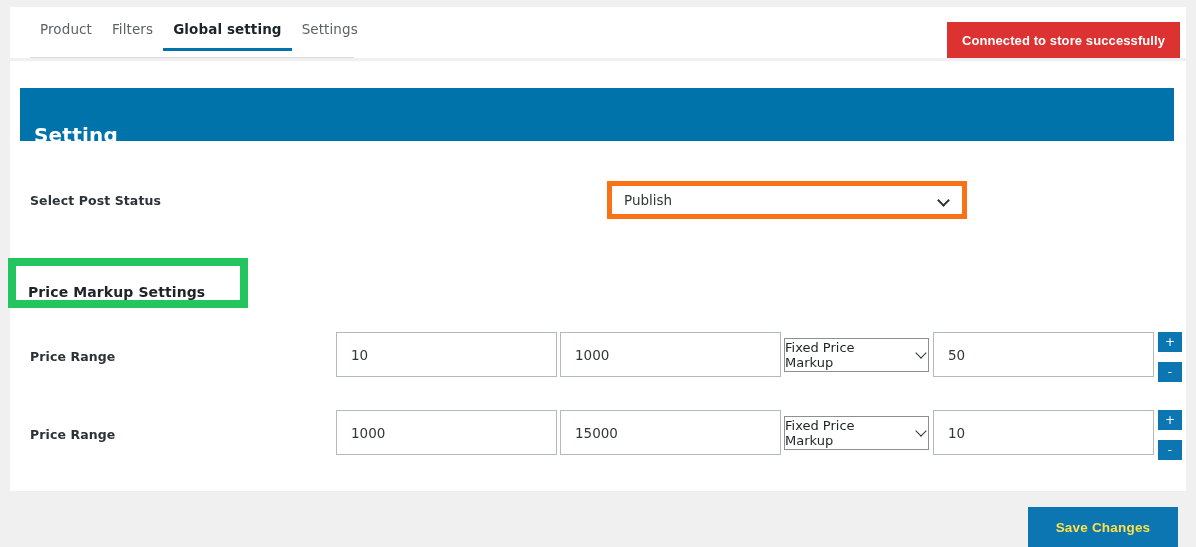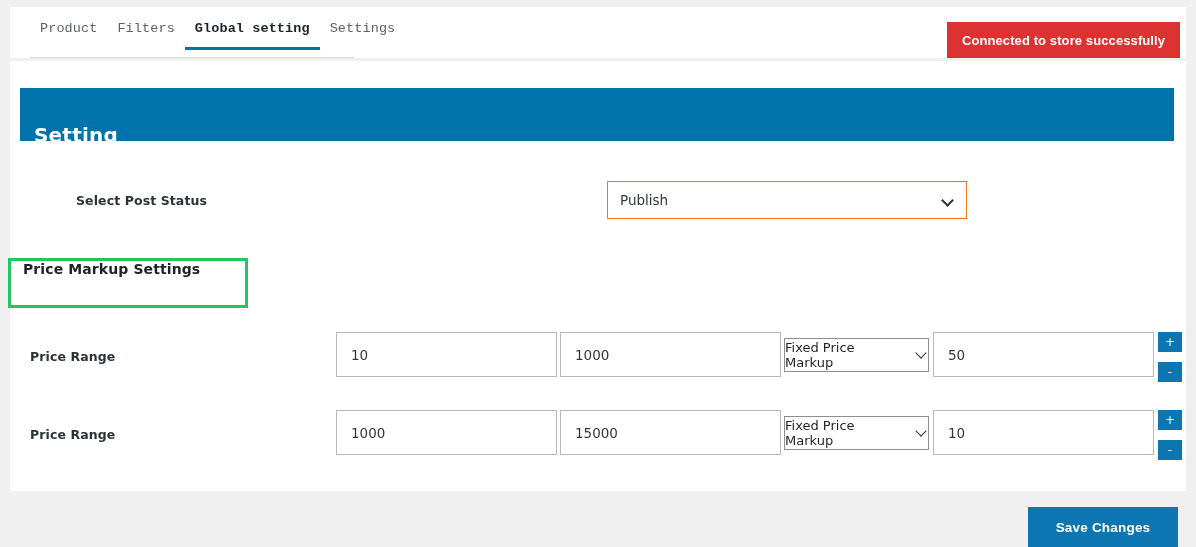--- a/index.html
+++ b/index.html
@@ -30,21 +30,20 @@
   }
   .tab {
     font-size: 13.5px;
     color: #5b6268;
     padding: 0 10px 11px 10px;
     letter-spacing: .1px;
     white-space: nowrap;
     cursor: pointer;
     border-bottom: 3px solid transparent;
     margin-bottom: -1px;
-    font-family: Liberation Mono, monospace;
   }
   .tab.active {
     color: #1c242b;
     font-weight: bold;
     border-bottom-color: #0073aa;
   }
 
   .notice-btn {
     position: absolute;
     left: 937px; top: 15px;
@@ -94,26 +93,26 @@
     position: absolute;
     left: 10px;
     font-size: 12.5px;
     font-weight: bold;
     color: #2c3338;
     letter-spacing: .1px;
   }
 
   
   .status-row { top: 120px; height: 40px; }
-  .status-label { top: 12px; margin-left: 46px; }
+  .status-label { top: 12px; }
   .status-select {
     position: absolute;
     left: 587px; top: 0px;
     width: 360px; height: 38px;
-    border: 1px solid #f97316;
+    border: 5px solid #f97316;
     background: #ffffff;
     display: flex;
     align-items: center;
     padding: 0 12px;
     font-size: 13.5px;
     color: #32373c;
     cursor: pointer;
   }
   .status-select .val { flex: 1; }
 
@@ -130,24 +129,24 @@
     border-right: 2px solid #2c3338;
     border-bottom: 2px solid #2c3338;
     transform: rotate(45deg);
   }
 
   
   .annot {
     position: absolute;
     left: 8px; top: 258px;
     width: 240px; height: 50px;
-    border: 3px solid #22c55e;
-    background: #ffffff;
-    display: flex;
-    align-items: flex-start;
+    border: 8px solid #22c55e;
+    background: #ffffff;
+    display: flex;
+    align-items: flex-end;
   }
   .annot-title {
     padding-left: 12px;
     font-size: 14px;
     font-weight: bold;
     color: #1d2327;
     letter-spacing: .1px;
   }
 
   
@@ -219,21 +218,21 @@
     position: absolute;
     left: 0; top: 491px;
     width: 1196px; height: 56px;
     background: #f0f0f0;
   }
   .save-btn {
     position: absolute;
     left: 1028px; top: 16px;
     width: 150px; height: 40px;
     background: #0b76b1;
-    color: #ffffff;
+    color: #fde047;
     font-size: 13.5px;
     font-weight: bold;
     border: none;
     cursor: pointer;
     display: flex;
     align-items: center;
     justify-content: center;
     letter-spacing: .2px;
   }
 </style>

